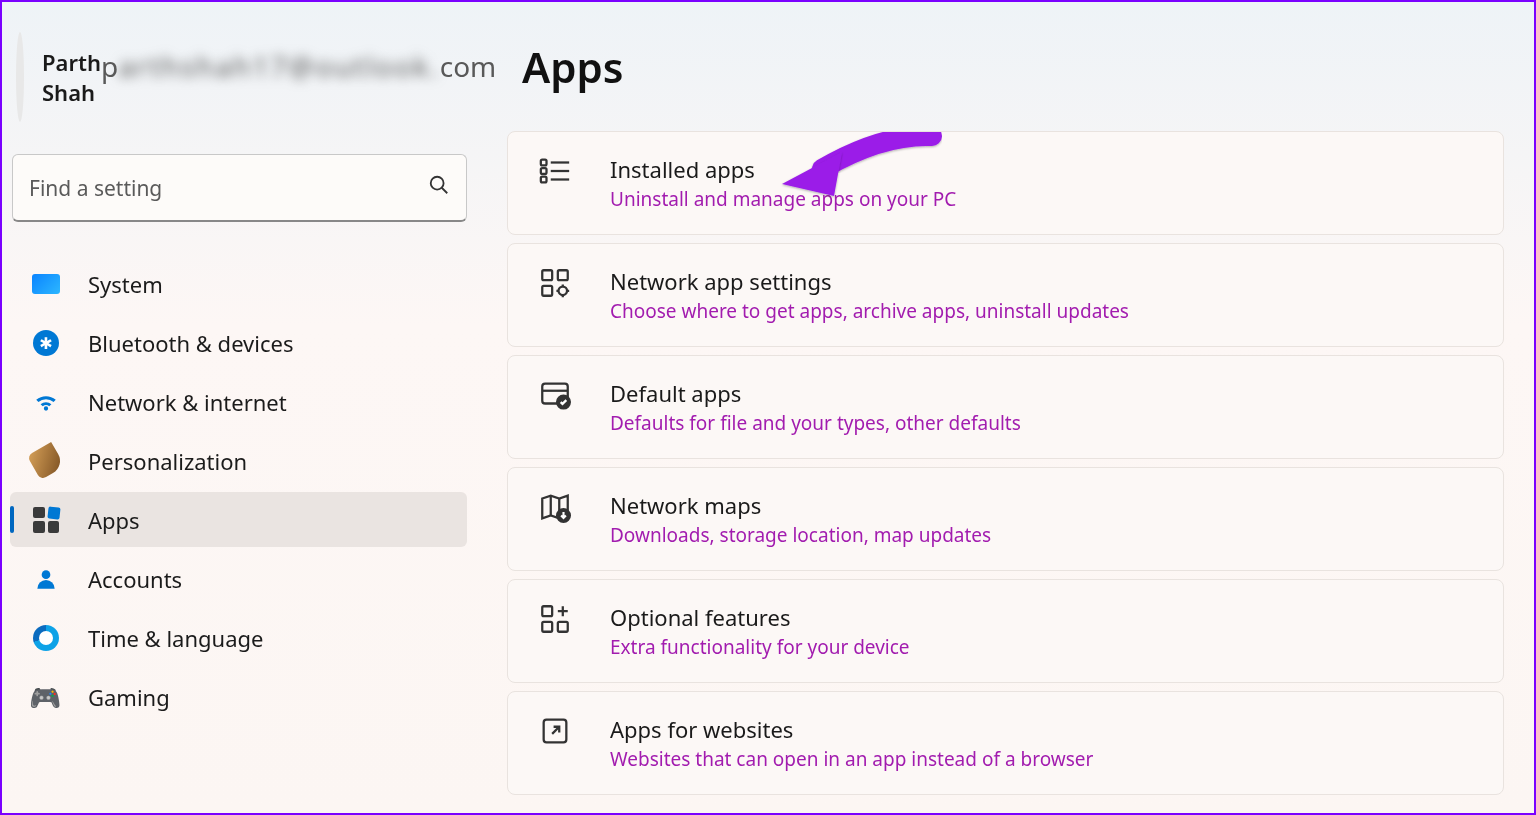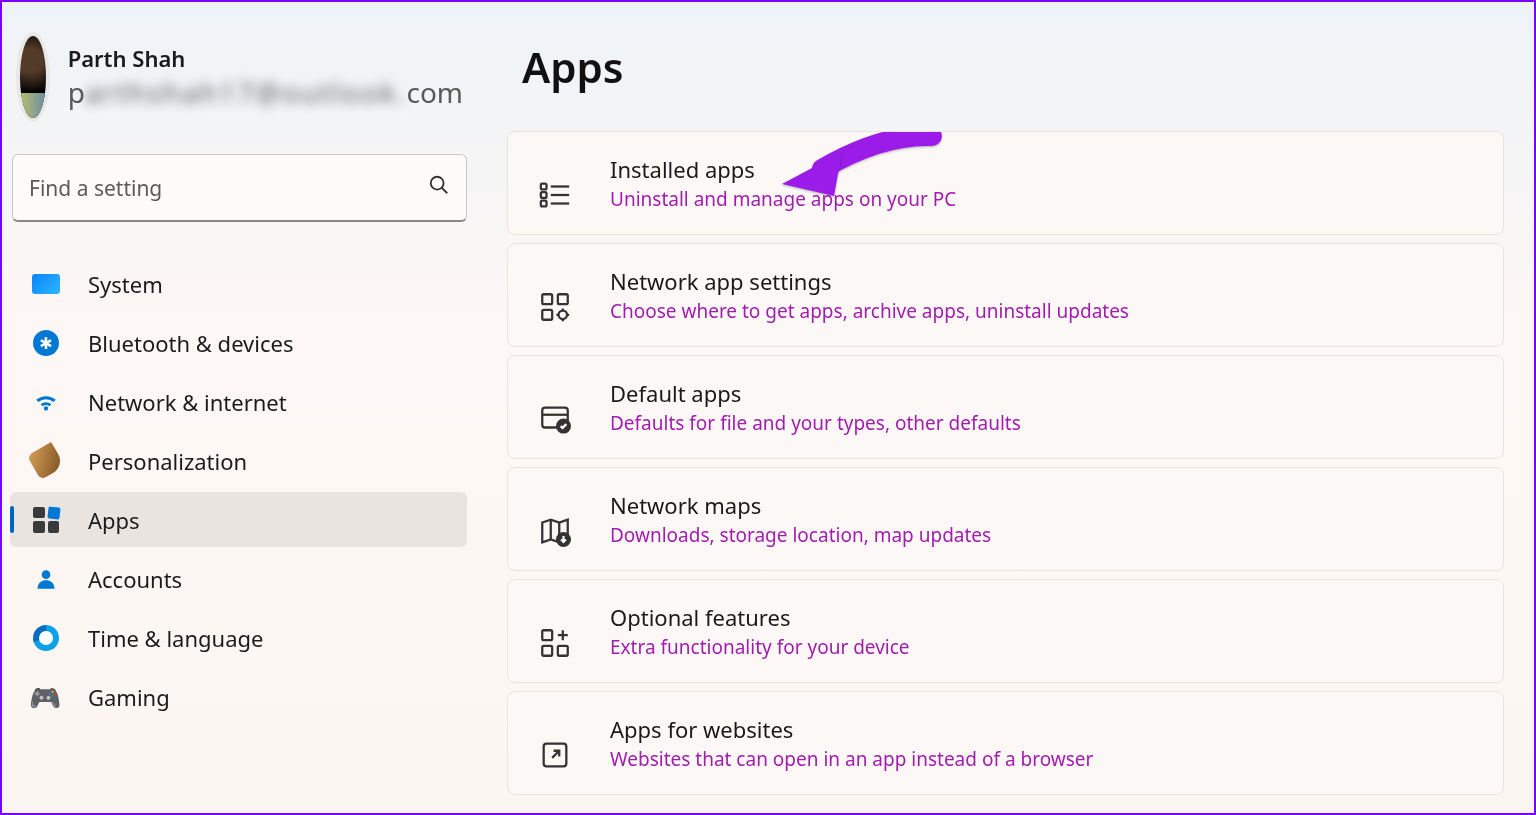--- a/index.html
+++ b/index.html
@@ -3,40 +3,40 @@
   <meta charset="utf-8">
   <style>
     * { margin:0; padding:0; box-sizing:border-box; font-family:"Segoe UI Variable","Segoe UI",system-ui,sans-serif; }
     body { width:1536px; height:815px; overflow:hidden; background:linear-gradient(180deg,#eef3f7 0%,#fdf7f5 40%,#fcf6f3 100%); border:2px solid #7a00ff; position:relative; }
 
     
     .sidebar { width:475px; height:100%; float:left; padding-top:20px; }
     .profile { display:flex; align-items:center; gap:18px; padding:10px 14px 18px 14px; }
     .avatar { width:90px; height:90px; border-radius:50%; background:radial-gradient(circle at 40% 30%,#533b29 20%,#000 55%); border:4px solid #e8e8e8; position:relative; overflow:hidden; }
     .avatar::after{content:"";position:absolute;bottom:0;left:0;right:0;height:30%;background:linear-gradient(90deg,#b8bf6b,#6b8ba8);}
-    .profile-text { display:flex; flex-direction:column; }
+    .profile-text { display:flex; flex-direction:row; }
     .profile-name { font-size:22px; font-weight:600; color:#1a1a1a; }
     .profile-email { font-size:28px; color:#595959; }
     .profile-email .blur { filter:blur(6px); letter-spacing:2px; }
 
     .search { margin:14px 10px 24px 10px; height:68px; border:1px solid #c8c8c8; border-bottom:2px solid #888; border-radius:6px; background:#fdfbf9; display:flex; align-items:center; padding:0 16px; }
     .search input { flex:1; border:0; background:transparent; font-size:21px; color:#555; outline:none; }
     .search input::placeholder { color:#5a5a5a; }
     .search-icon { font-size:20px; color:#333; }
 
     .nav { padding-top:6px; }
     .nav-item { display:flex; align-items:center; height:55px; padding-left:22px; gap:28px; border-radius:6px; margin:4px 10px 4px 8px; font-size:22px; color:#1b1b1b; cursor:pointer; position:relative; }
     .nav-item.active { background:#eae4e1; }
     .nav-item.active::before { content:""; position:absolute; left:0; top:14px; bottom:14px; width:4px; border-radius:4px; background:#0067c0; }
     .nav-icon { width:28px; height:28px; display:flex; align-items:center; justify-content:center; }
 
     
     .main { margin-left:505px; padding-top:36px; padding-right:30px; }
     .page-title { font-size:42px; font-weight:600; color:#111; margin-left:15px; margin-bottom:36px; }
-    .card { background:#fcf8f6; border:1px solid #e9e3df; border-radius:8px; margin-bottom:8px; padding:22px 30px 22px 30px; display:flex; align-items:flex-end; gap:38px; cursor:pointer; }
+    .card { background:#fcf8f6; border:1px solid #e9e3df; border-radius:8px; margin-bottom:8px; padding:22px 30px 22px 30px; display:flex; align-items:flex-start; gap:38px; cursor:pointer; }
     .card-icon { width:34px; height:34px; color:#333; flex-shrink:0; }
     .card-text { display:flex; flex-direction:column; }
     .card-title { font-size:22px; color:#1a1a1a; }
     .card-sub { font-size:19px; color:#a21caf; margin-top:2px; }
 
     
     .arrow-anno { position:absolute; left:770px; top:122px; pointer-events:none; }
 
     
     .ico-system{width:28px;height:20px;background:linear-gradient(135deg,#0a84ff,#2db7ff);border-radius:3px;}

